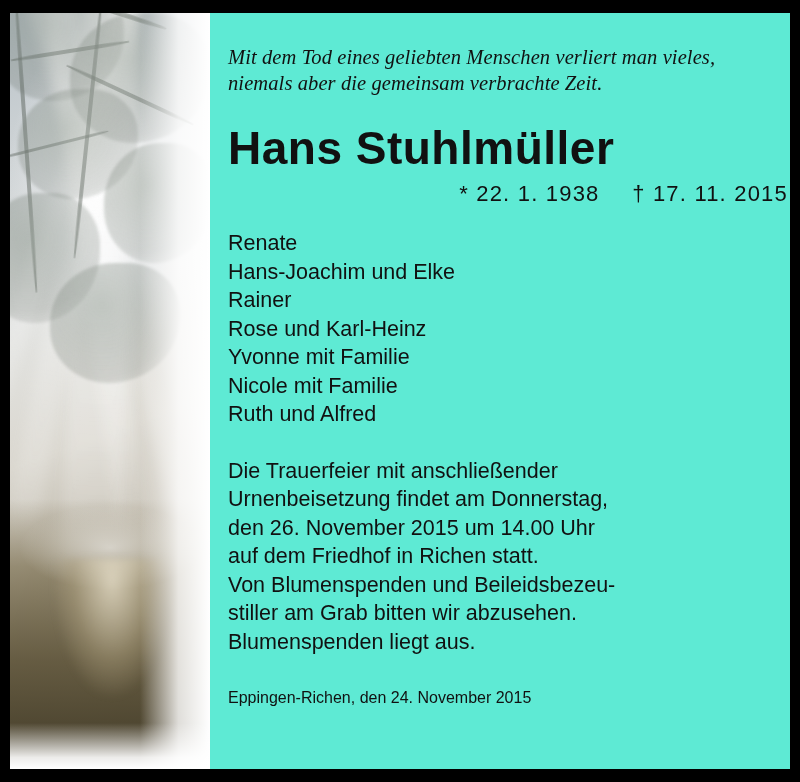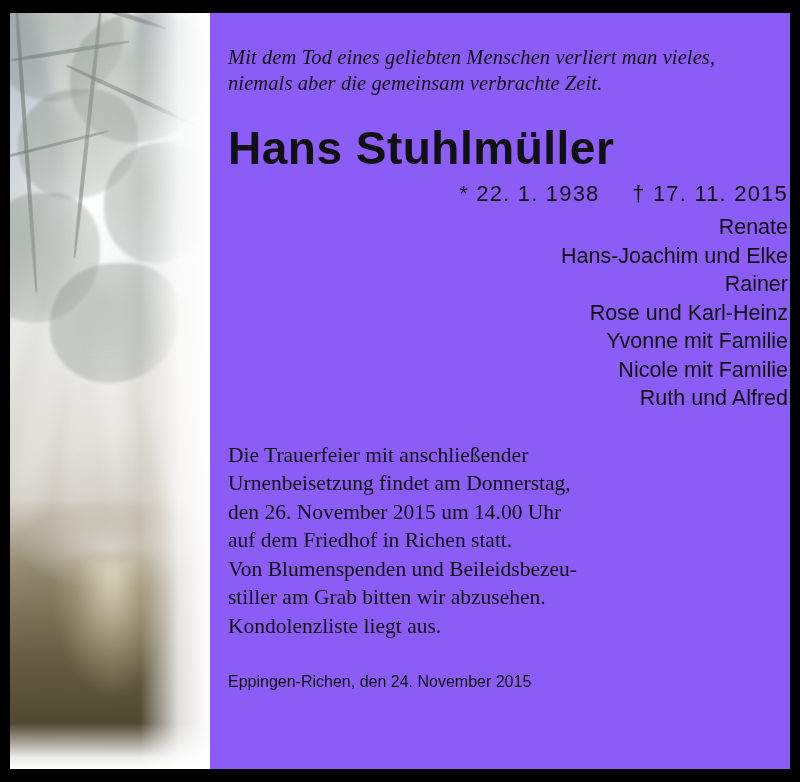--- a/index.html
+++ b/index.html
@@ -10,21 +10,21 @@
   body {
     width: 800px;
     height: 782px;
     font-family: "Liberation Sans", sans-serif;
     overflow: hidden;
   }
   .obituary {
     position: relative;
     width: 800px;
     height: 782px;
-    background: #8b5cf6;
+    background: #5eead4;
     box-sizing: border-box;
     border-top: 13px solid #000000;
     border-bottom: 13px solid #000000;
     border-left: 10px solid #000000;
     border-right: 10px solid #000000;
     overflow: hidden;
   }
   
   .photo-panel {
     position: absolute;
@@ -147,32 +147,31 @@
     white-space: nowrap;
     text-align: right;
   }
   .dates .sep { display: inline-block; width: 18px; }
   .mourning-head {
     font-size: 21.5px;
     margin-top: 28px;
     line-height: 29px;
   }
   .mourners {
-    margin-top: 6px;
+    margin-top: 22px;
     font-size: 21.5px;
     line-height: 28.5px;
-    text-align: right;
   }
   .mourners div { white-space: nowrap; }
   .ceremony {
     margin-top: 28px;
     font-size: 21.5px;
     line-height: 28.5px;
   }
-  .ceremony div { white-space: nowrap; font-family: Liberation Serif, serif; }
+  .ceremony div { white-space: nowrap; }
   .place-date {
     margin-top: 28px;
     font-size: 16px;
     line-height: 28px;
     white-space: nowrap;
   }
 </style>
 </head>
 <body>
 
@@ -236,18 +235,18 @@
       <div>Ruth und Alfred</div>
     </div>
 
     <div class="ceremony">
       <div>Die Trauerfeier mit anschließender</div>
       <div>Urnenbeisetzung findet am Donnerstag,</div>
       <div>den 26. November 2015 um 14.00 Uhr</div>
       <div>auf dem Friedhof in Richen statt.</div>
       <div>Von Blumenspenden und Beileidsbezeu-</div>
       <div>stiller am Grab bitten wir abzusehen.</div>
-      <div>Kondolenzliste liegt aus.</div>
+      <div>Blumenspenden liegt aus.</div>
     </div>
 
     <div class="place-date">Eppingen-Richen, den 24. November 2015</div>
   </div>
 </div>
 
 </body></html>

